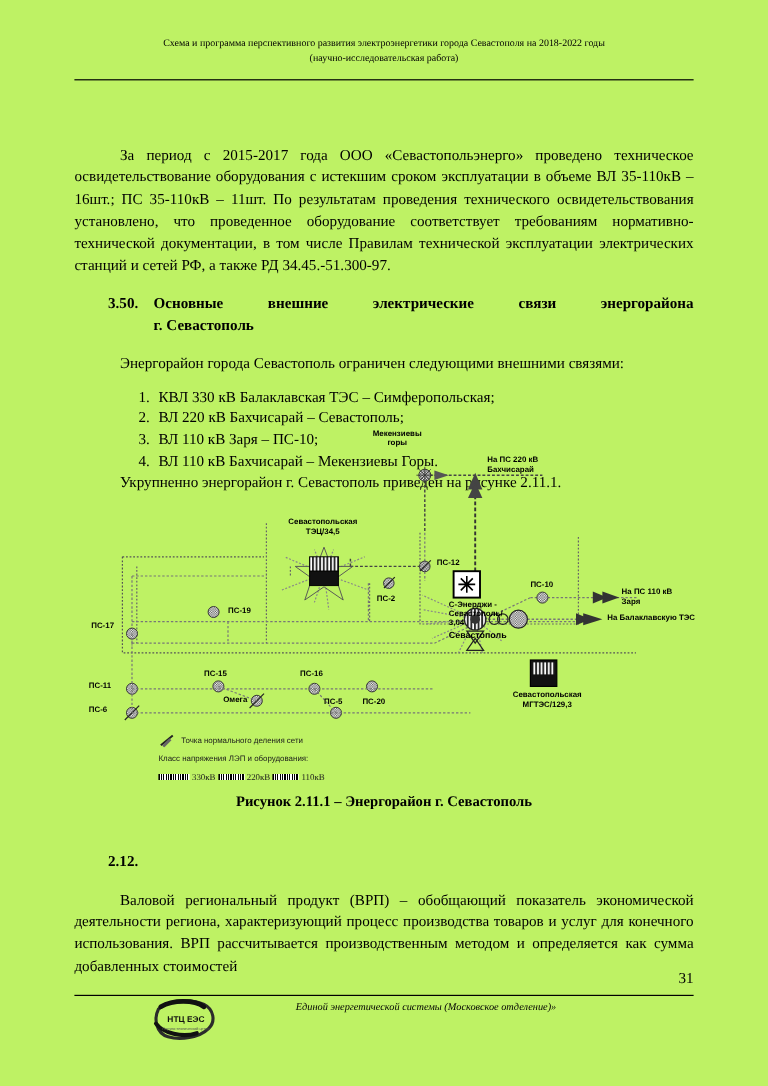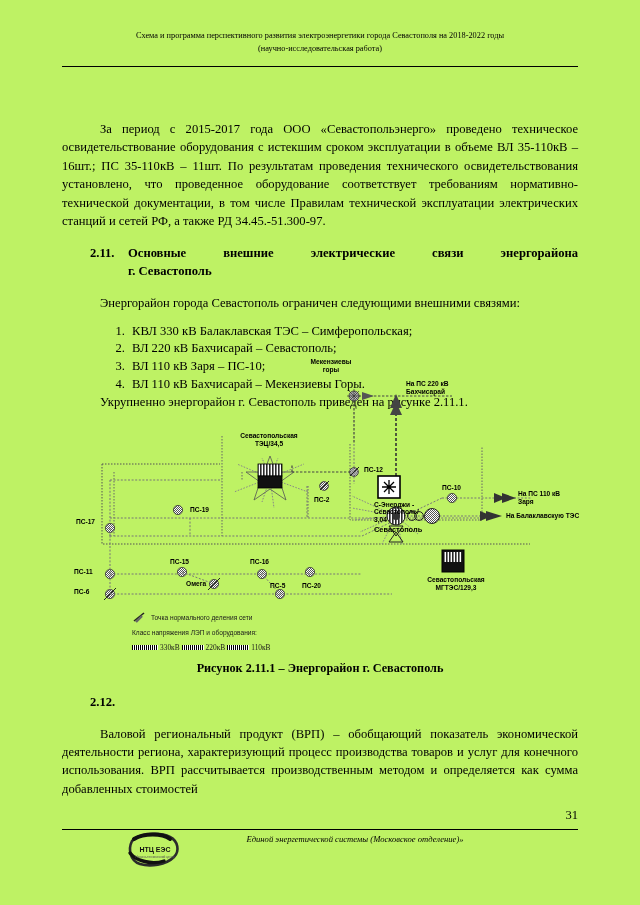--- a/index.html
+++ b/index.html
@@ -200,21 +200,21 @@
     <span class="hdr-line">Схема и программа перспективного развития электроэнергетики города Севастополя на 2018-2022 годы</span>
     <span class="hdr-line">(научно-исследовательская работа)</span>
   </div>
   <div class="header-rule"></div>
 
   <div class="body-area">
 
     <p class="just">За период с 2015-2017 года ООО «Севастопольэнерго» проведено техническое освидетельствование оборудования с истекшим сроком эксплуатации в объеме ВЛ 35-110кВ – 16шт.; ПС 35-110кВ – 11шт. По результатам проведения технического освидетельствования установлено, что проведенное оборудование соответствует требованиям нормативно-технической документации, в том числе Правилам технической эксплуатации электрических станций и сетей РФ, а также РД 34.45.-51.300-97.</p>
 
     <div class="section-head">
-      <span class="num">2.11.</span>
+      <span class="num">3.50.</span>
       <span class="htext">
         <span class="l1">Основные внешние электрические связи энергорайона</span>
         <span class="l2">г. Севастополь</span>
       </span>
     </div>
 
     <p class="just" style="margin-top:14px">Энергорайон города Севастополь ограничен следующими внешними связями:</p>
 
     <ol class="conn-list">
       <li>КВЛ 330 кВ Балаклавская ТЭС – Симферопольская;</li>
@@ -465,21 +465,21 @@
         <span class="sw-label">220кВ</span>
         <span class="vline-swatch sw110"></span>
         <span class="sw-label">110кВ</span>
       </div>
     </div>
   </div>
 
   <div class="fig-caption">Рисунок 2.11.1 – Энергорайон г. Севастополь</div>
 
   <div style="position:absolute; left:62px; top:694px; width:516px;">
-    <div class="section-head compact" style="margin-top:0">
+    <div class="section-head compact" style="margin-top:16px">
       <span class="num">2.12.</span>
     </div>
     <p class="just" style="margin-top:13px">Валовой региональный продукт (ВРП) – обобщающий показатель экономической деятельности региона, характеризующий процесс производства товаров и услуг для конечного использования. ВРП рассчитывается производственным методом и определяется как сумма добавленных стоимостей</p>
   </div>
 
   <div class="page-num">31</div>
   <div class="footer-rule"></div>
 
   <svg class="footer-logo" viewBox="0 0 66 42">
     <path d="M10 12 C6 20, 8 32, 18 35 C28 38, 44 36, 52 28 C58 22, 56 12, 48 8 C38 3, 18 4, 10 12 Z" fill="none" stroke="#2b2b2b" stroke-width="2.6"></path>

